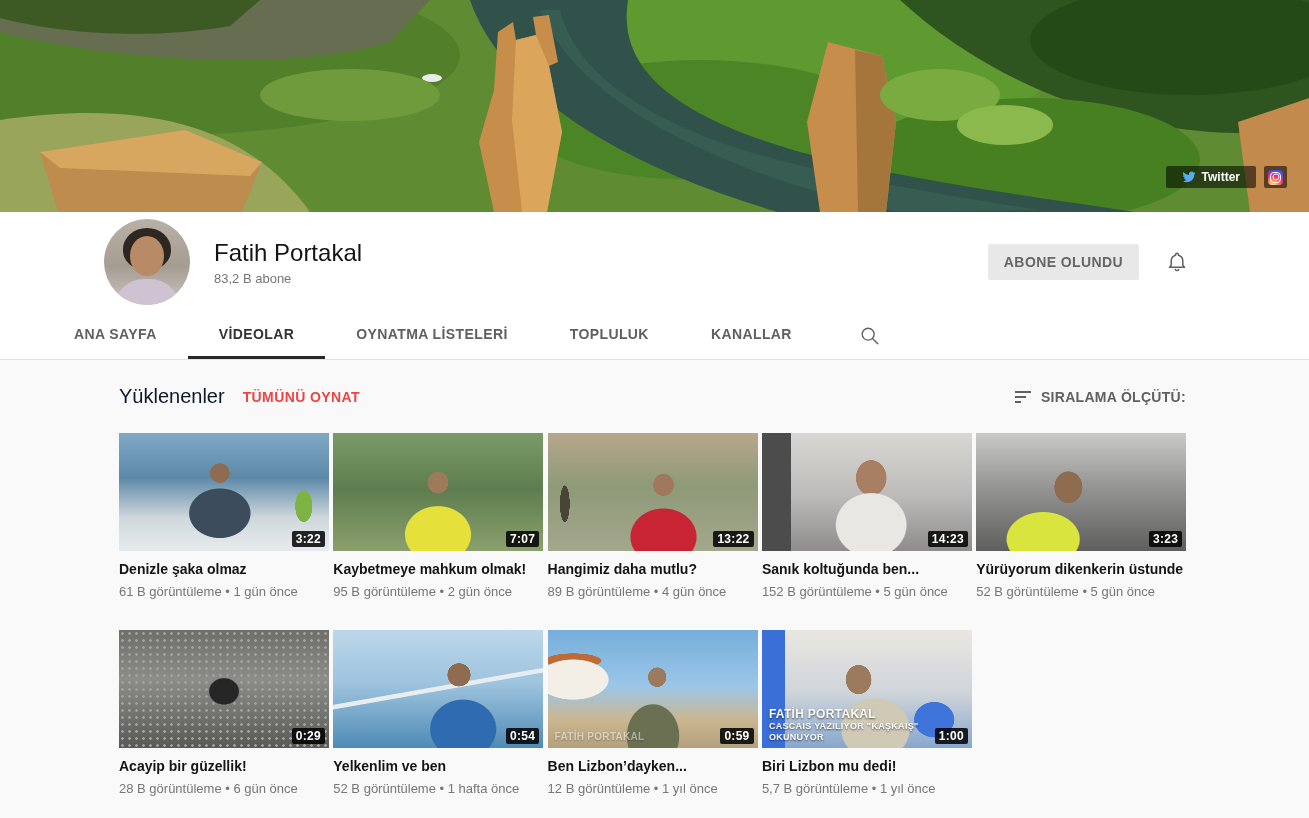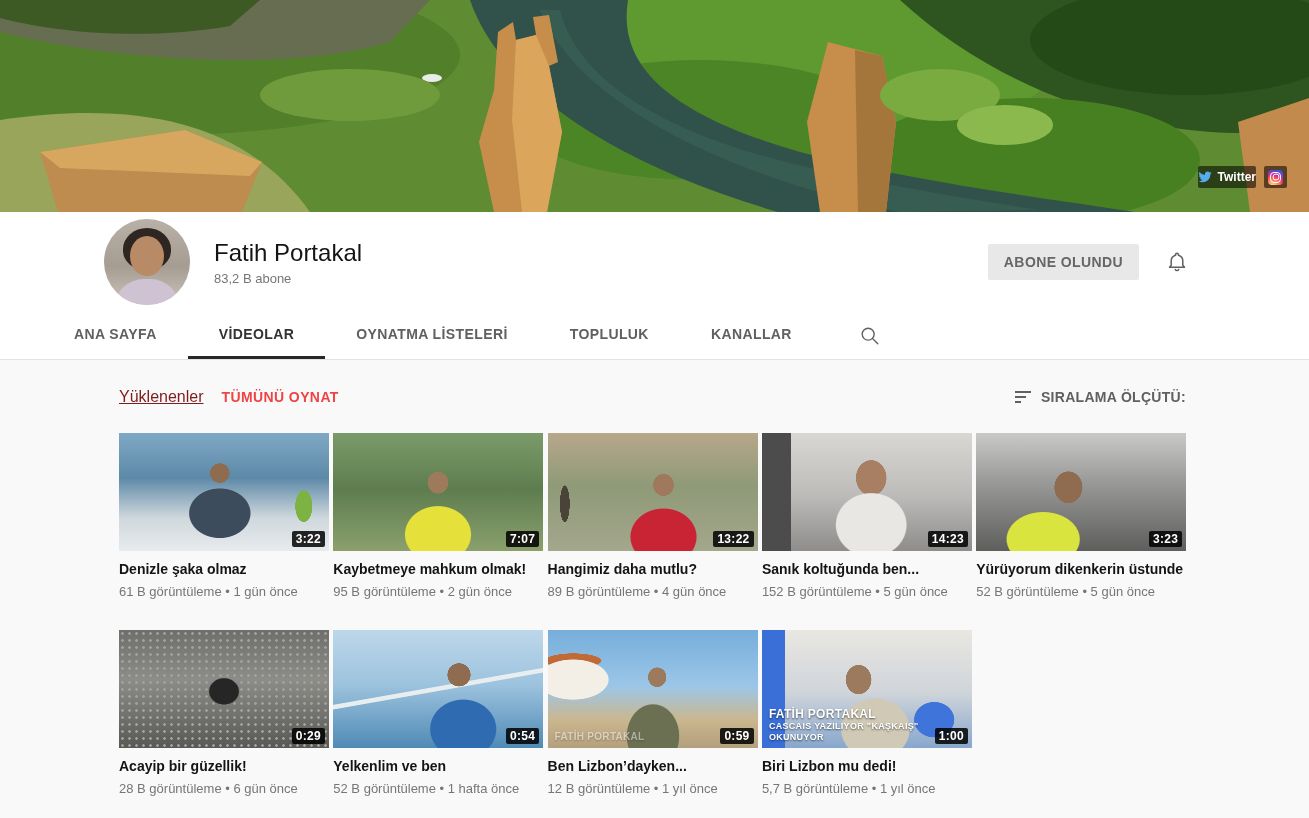--- a/index.html
+++ b/index.html
@@ -4,21 +4,21 @@
 <style>
   * { box-sizing: border-box; margin: 0; padding: 0; }
   html,body { width:1309px; height:818px; overflow:hidden; background:#f9f9f9;
     font-family:"Liberation Sans","DejaVu Sans",sans-serif; }
 
   
   .banner { position:relative; width:1309px; height:212px; overflow:hidden; background:#5f8c33; }
   .banner svg { display:block; width:100%; height:100%; }
   .social { position:absolute; right:22px; bottom:24px; display:flex; align-items:center; gap:8px; }
   .chip { display:flex; align-items:center; gap:6px; background:rgba(0,0,0,0.55);
-    border-radius:2px; padding:3px 0; height:22px; cursor:pointer; text-decoration:none; }
+    border-radius:2px; padding:3px 16px; height:22px; cursor:pointer; text-decoration:none; }
   .chip.insta { padding:3px 4px; }
   .tw-label { color:#fff; font-size:12px; font-weight:bold; }
   .ig-icon { width:15px; height:15px; border-radius:4px; position:relative;
     background:radial-gradient(circle at 30% 110%, #fdf497 0%, #fd5949 45%, #d6249f 60%, #285AEB 90%); }
   .ig-icon::before { content:""; position:absolute; inset:2px; border:1.5px solid #fff; border-radius:4px; }
   .ig-icon::after { content:""; position:absolute; width:5px; height:5px; border:1.5px solid #fff;
     border-radius:50%; left:50%; top:50%; transform:translate(-50%,-50%); }
 
   
   .header { height:100px; background:#fff; display:flex; align-items:center;
@@ -45,21 +45,21 @@
     height:48px; border-bottom:1px solid #e2e2e2; }
   #tabs-holder { display:flex; }
   .tab { display:flex; align-items:center; padding:0 31px; font-size:14px; font-weight:bold;
     letter-spacing:0.4px; color:#606060; cursor:pointer; border-bottom:3px solid transparent; }
   .tab.active { color:#333; border-bottom-color:#282828; }
   .search-btn { display:flex; align-items:center; margin-left:36px; cursor:pointer; }
 
   
   .content { background:#f9f9f9; padding:0 123px 0 119px; }
   .section-row { height:73px; display:flex; align-items:center; }
-  .section-title { font-size:16px; color:#7f1d1d;text-decoration:underline; }
+  .section-title { font-size:20px; color:#0f172a; }
   .play-all { font-size:14px; font-weight:bold; letter-spacing:0.4px; color:#ef4444;
     margin-left:18px; cursor:pointer; }
   .sort { display:flex; align-items:center; gap:10px; cursor:pointer; }
   .sort-label { font-size:14px; font-weight:bold; letter-spacing:0.3px; color:#606060; }
   .sort-icon { display:flex; flex-direction:column; gap:3px; }
   .sort-icon i { display:block; height:2px; background:#606060; }
   .sort-icon i:nth-child(1){ width:16px; } .sort-icon i:nth-child(2){ width:11px; }
   .sort-icon i:nth-child(3){ width:6px; }
 
   .grid { display:grid; grid-template-columns:repeat(5,210px); column-gap:4.3px;

